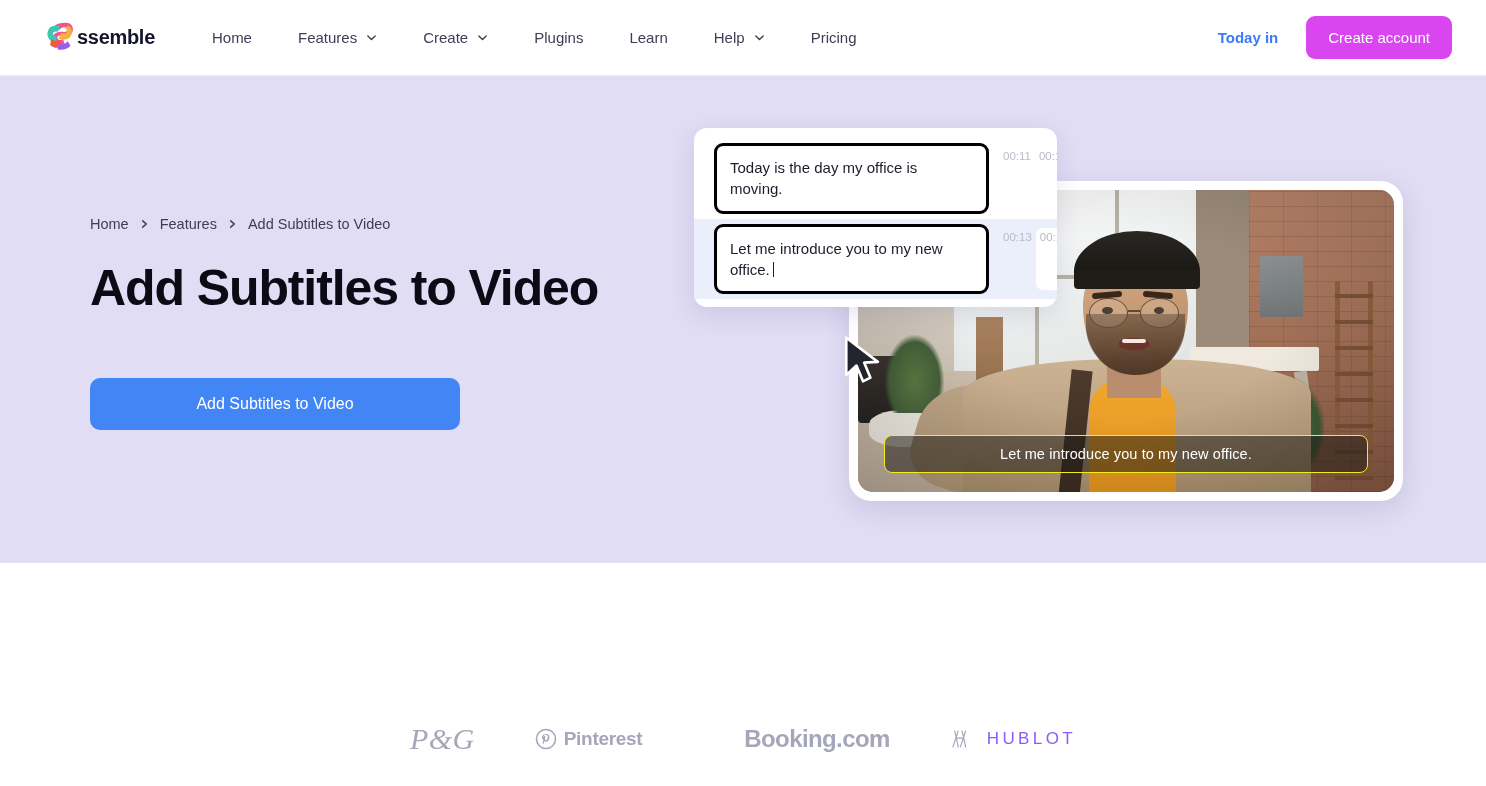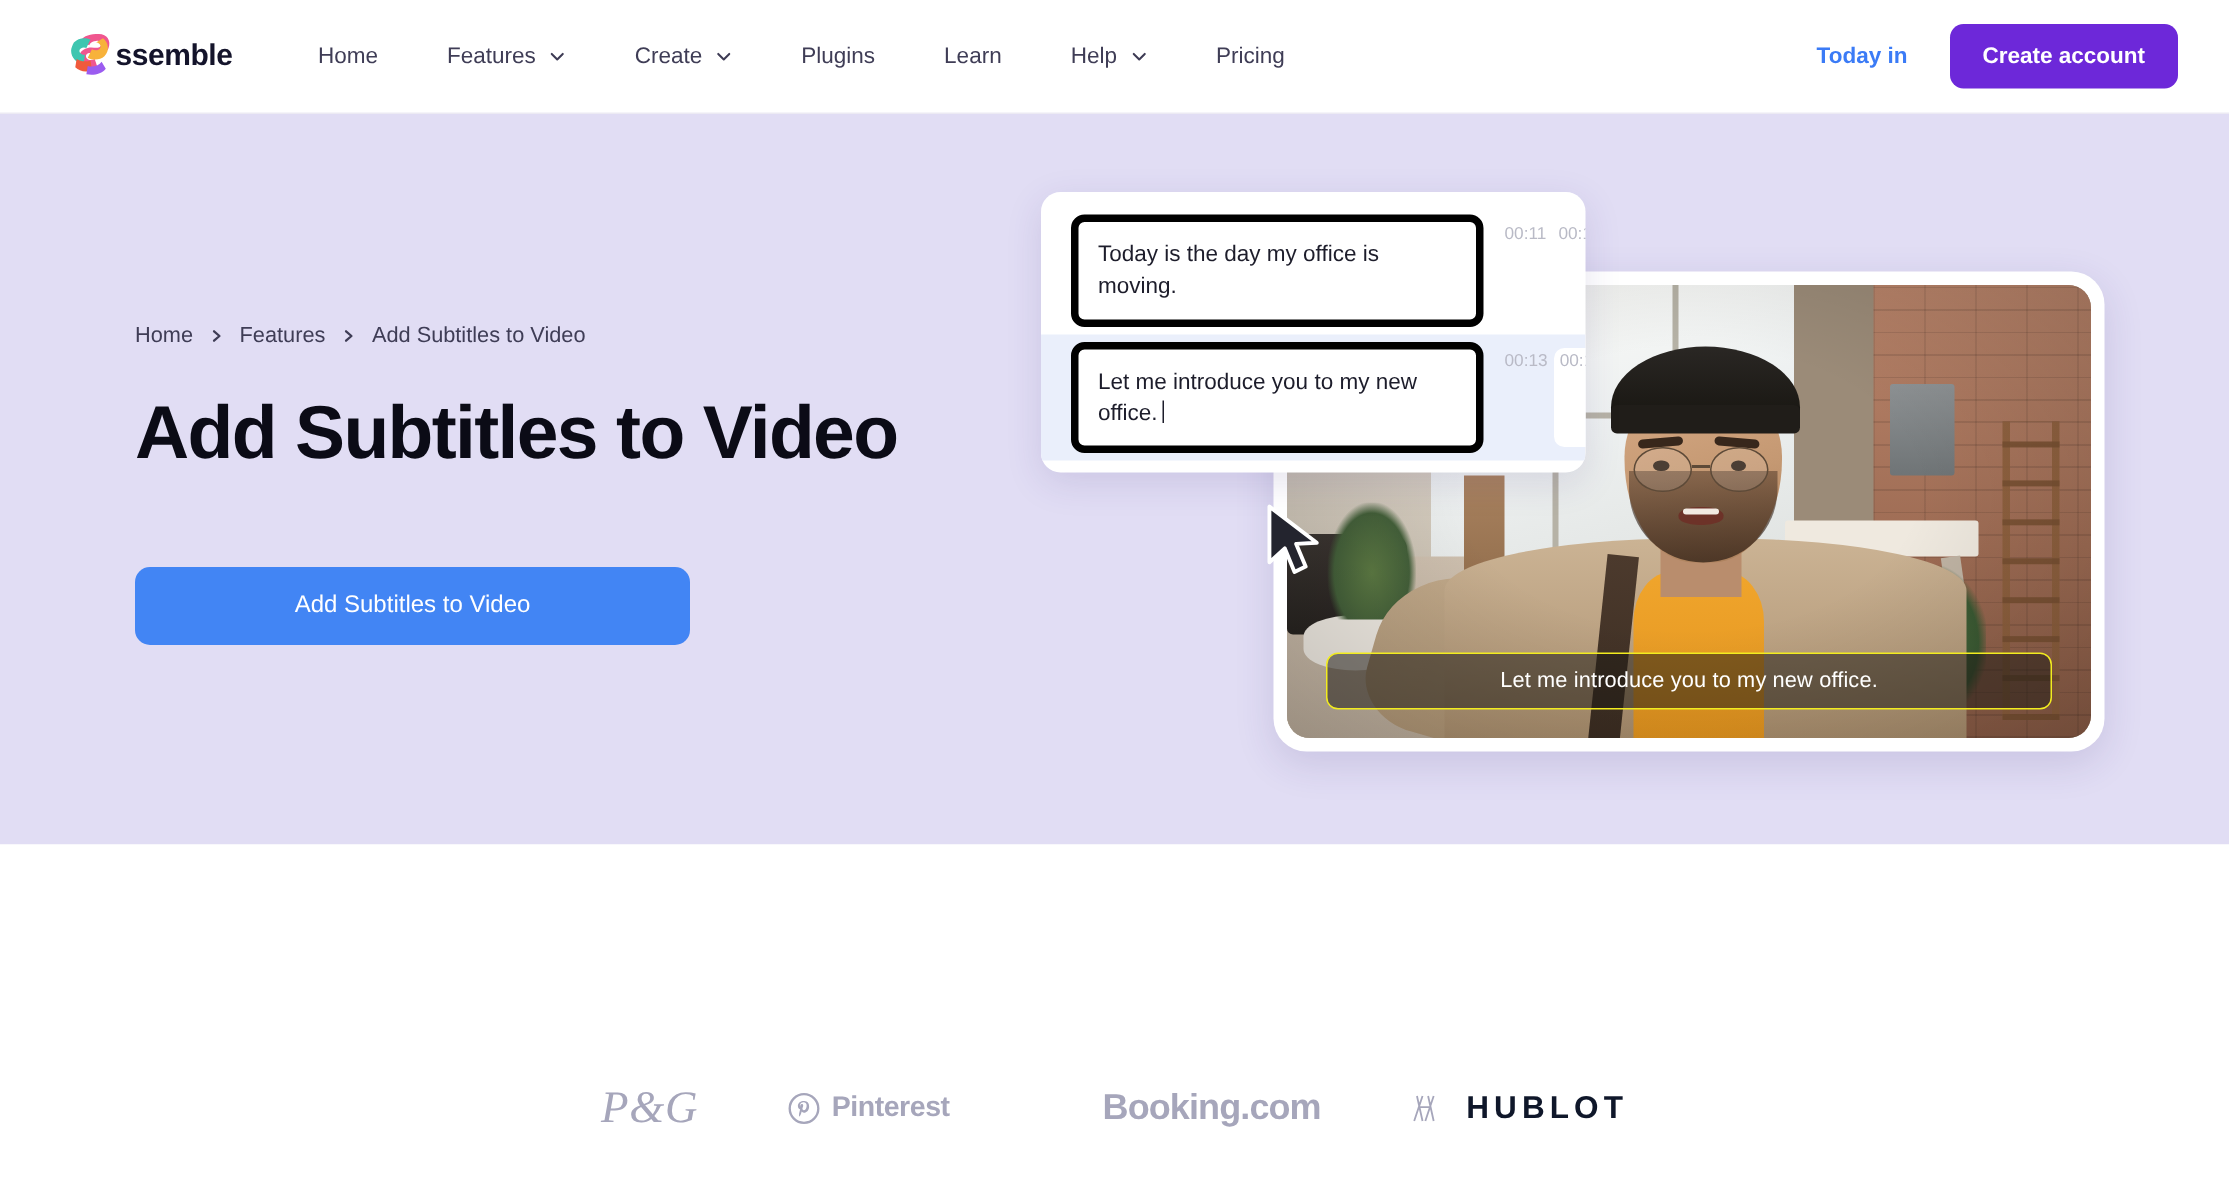--- a/index.html
+++ b/index.html
@@ -42,21 +42,21 @@
   .nav-item:last-child{ margin-right:0; }
   .chev{ display:inline-block; width:11px; height:11px; }
   .chev svg{ display:block; }
   .header-right{
     margin-left:auto; display:flex; align-items:center; gap:28px; margin-right:34px;
   }
   .signin{
     font-size:15px; font-weight:700; color:#3b7bf6; cursor:pointer; white-space:nowrap;
   }
   .create-account{
-    background:#6d28d9; color:#fff; font-size:15px; font-weight:700;
+    background:#d946ef; color:#fff; font-size:15px; font-weight:400;
     border:none; border-radius:9px; padding:13px 22px; cursor:pointer;
     font-family:"Liberation Sans", sans-serif; white-space:nowrap;
   }
 
   
   .hero{
     position:relative;
     height:487px;
     background:#e1ddf4;
     overflow:visible;
@@ -278,21 +278,21 @@
   }
   .sub-row{
     display:flex; align-items:stretch;
     padding:5px 8px 5px 20px;
     gap:8px;
   }
   .sub-row.active{ background:#eaeffb; }
   .sub-text{
     flex:1;
     background:#ffffff;
-    border:5px solid #000000;
+    border:3px solid #000000;
     border-radius:9px;
     padding:11px 13px;
     font-size:15px; line-height:1.42;
     color:#1d1d2b;
     cursor:text;
   }
   .sub-times{
     display:flex; flex-direction:row; justify-content:space-between;
     width:52px; padding:4px 0 4px 2px;
   }
@@ -329,21 +329,21 @@
   }
   .logo-pinterest{ display:flex; align-items:center; gap:7px; }
   .logo-pinterest .pin-txt{
     font-size:19px; font-weight:700; color:#a6a6bb; letter-spacing:-.3px;
   }
   .logo-booking{
     font-size:24px; font-weight:700; color:#a6a6bb; letter-spacing:-.6px;margin-left:42px;
   }
   .logo-hublot{ display:flex; align-items:center; gap:11px; }
   .logo-hublot .hub-txt{
-    font-size:21px; font-weight:700; color:#0f172a; letter-spacing:3.4px;
+    font-size:17px; font-weight:400; color:#8b5cf6; letter-spacing:3.4px;
   }
 </style>
 </head>
 <body>
 
 <div class="header">
 
   <div class="brand">
     <span class="logo-mark">
       <svg viewBox="0 0 40 40">

